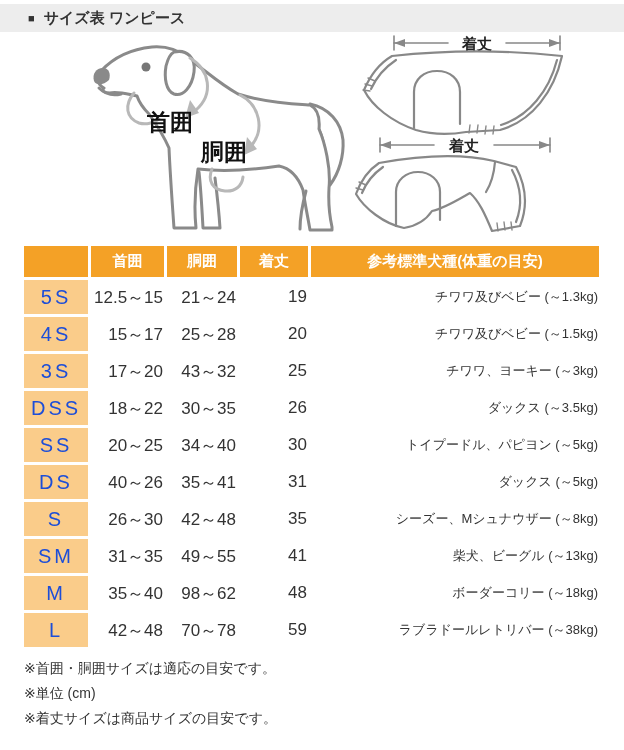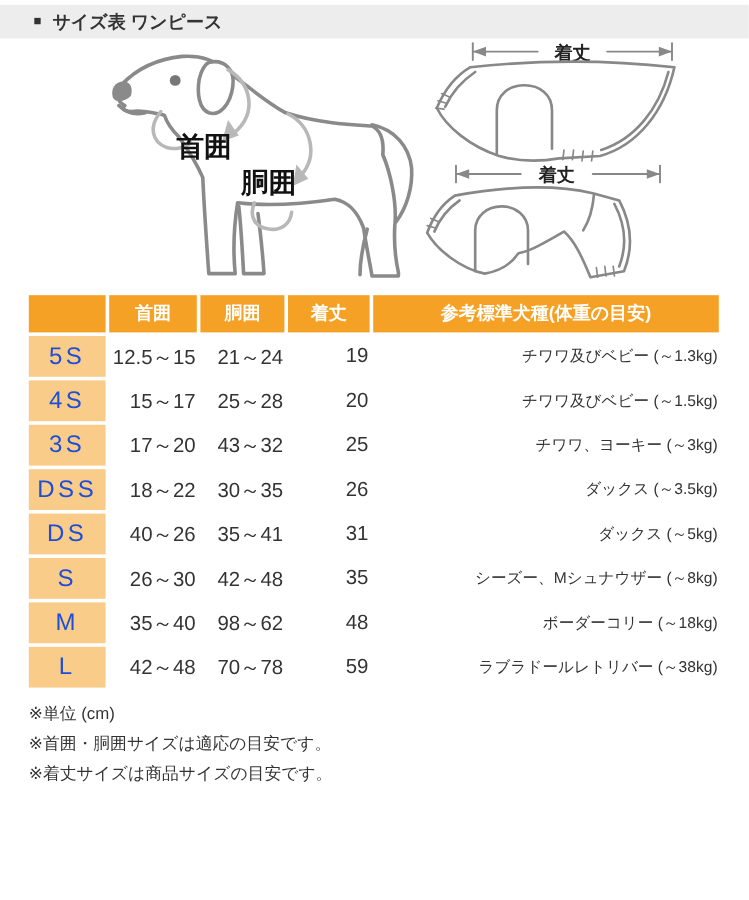--- a/index.html
+++ b/index.html
@@ -172,47 +172,61 @@
         <td class="breed">チワワ、ヨーキー (～3kg)</td>
       </tr>
       <tr>
         <th>DSS</th>
         <td>18～22</td>
         <td>30～35</td>
         <td>26</td>
         <td class="breed">ダックス (～3.5kg)</td>
       </tr>
       <tr>
+        <th>SS</th>
+        <td>20～25</td>
+        <td>34～40</td>
+        <td>30</td>
+        <td class="breed">トイプードル、パピヨン (～5kg)</td>
+      </tr>
+      <tr>
         <th>DS</th>
         <td>40～26</td>
         <td>35～41</td>
         <td>31</td>
         <td class="breed">ダックス (～5kg)</td>
       </tr>
       <tr>
         <th>S</th>
         <td>26～30</td>
         <td>42～48</td>
         <td>35</td>
         <td class="breed">シーズー、Mシュナウザー (～8kg)</td>
       </tr>
       <tr>
+        <th>SM</th>
+        <td>31～35</td>
+        <td>49～55</td>
+        <td>41</td>
+        <td class="breed">柴犬、ビーグル (～13kg)</td>
+      </tr>
+      <tr>
         <th>M</th>
         <td>35～40</td>
         <td>98～62</td>
         <td>48</td>
         <td class="breed">ボーダーコリー (～18kg)</td>
       </tr>
       <tr>
         <th>L</th>
         <td>42～48</td>
         <td>70～78</td>
         <td>59</td>
         <td class="breed">ラブラドールレトリバー (～38kg)</td>
       </tr>
     </tbody>
 </table>
 
 <div class="notes">
+  <div>※首囲・胴囲サイズは適応の目安です。</div>
   <div>※単位 (cm)</div>
-  <div>※首囲・胴囲サイズは適応の目安です。</div>
   <div>※着丈サイズは商品サイズの目安です。</div>
 </div>
 
 </body></html>

